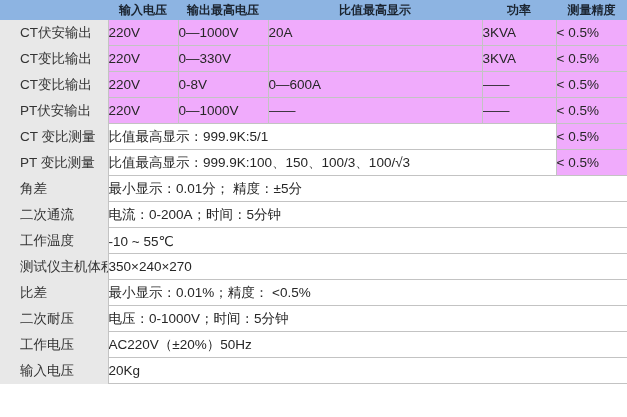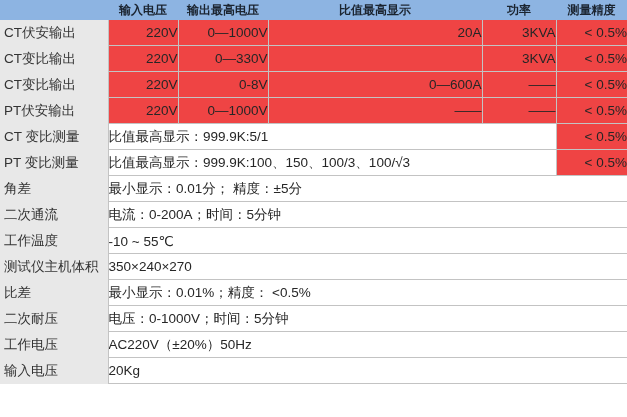--- a/index.html
+++ b/index.html
@@ -14,24 +14,24 @@
     background:#8DB4E2; height:20px; padding:0;
     font-size:12px; font-weight:bold; color:#1b2430;
     text-align:center; border:none; overflow:hidden; white-space:nowrap;
   }
   tbody td {
     height:25px; padding:0; font-size:13.5px; color:#262626;
     overflow:hidden; white-space:nowrap; vertical-align:middle;
   }
   td.label {
     background:#E8E8E8; border:none; text-align:left;
-    padding-left:4px; color:#333333;
+    padding-left:20px; color:#333333;
   }
   td.val {
-    background:#ef4444; border:1px solid #C3C3C3; text-align:right;
+    background:#f0abfc; border:1px solid #C3C3C3; text-align:left;
   }
   td.content {
     background:#ffffff; border:1px solid #C3C3C3; text-align:left;
   }
   tbody tr:first-child td.val { border-top:none; }
   tbody tr td:last-child { border-right:none; }
 </style>
 </head>
 <body>
 

